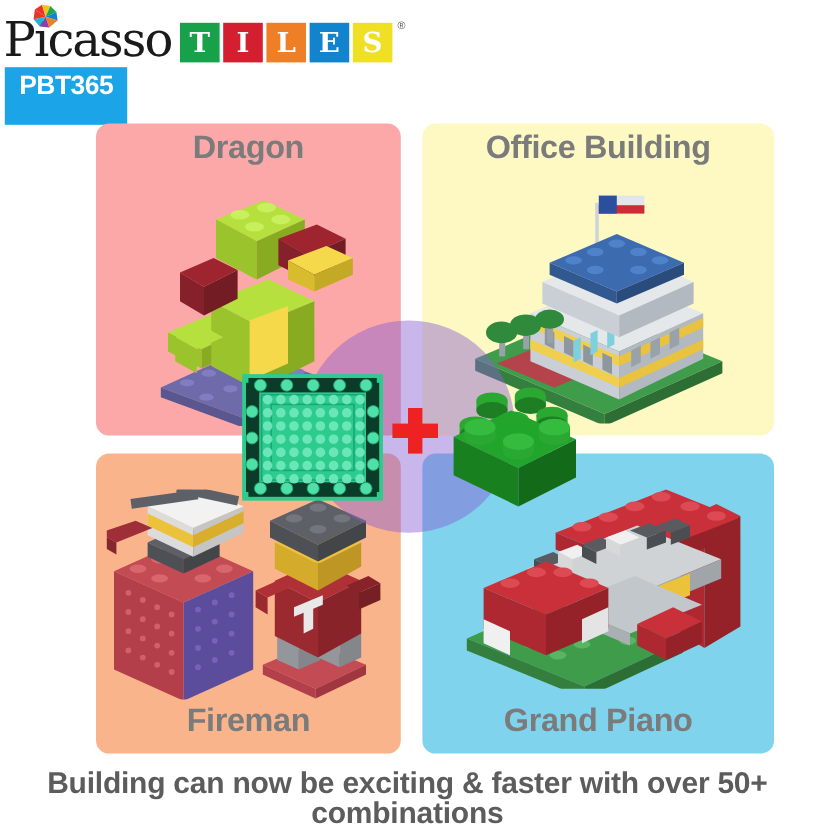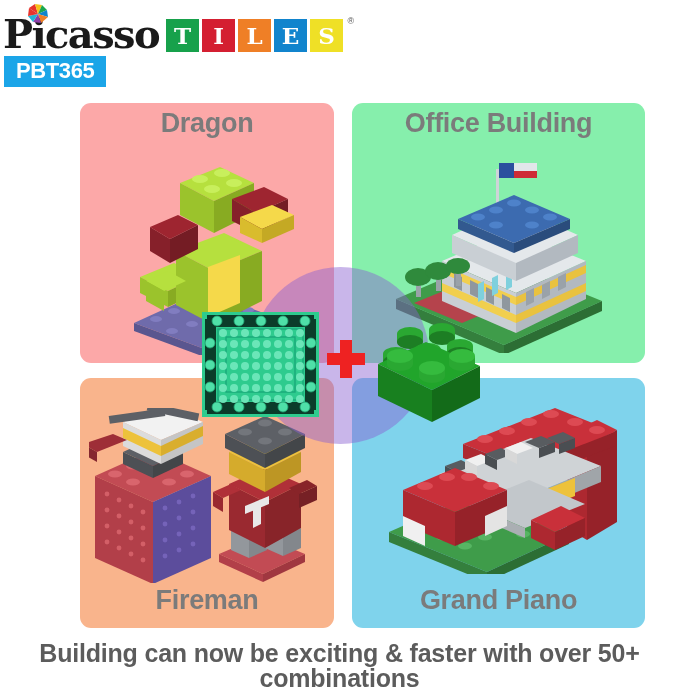--- a/index.html
+++ b/index.html
@@ -27,21 +27,21 @@
   #logo-row {
     position: absolute;
     left: 2px;
     top: 8px;
     display: flex;
     align-items: flex-end;
     height: 46px;
   }
   #picasso-word {
     font-family: "DejaVu Serif", serif;
-    font-weight: bold;
+    font-weight: normal;
     font-size: 40px;
     line-height: 40px;
     letter-spacing: -1.6px;
     color: #1a1a1a;
     position: relative;
     padding-left: 1px;
   }
   #pinwheel-icon {
     position: absolute;
     left: 24px;
@@ -73,21 +73,21 @@
     right: -11px;
     top: -3px;
     font-size: 9px;
     color: #555555;
     font-family: "Liberation Sans", sans-serif;
   }
   #sku-badge {
     position: absolute;
     left: 4px;
     top: 56px;
-    padding: 4px 12px 5px 12px;
+    padding: 4px 12px 22px 12px;
     font-size: 22px;
     font-weight: bold;
     letter-spacing: -0.4px;
     color: #ffffff;
     line-height: 1;
   }
 
   
   #panel-grid {
     position: absolute;
@@ -298,21 +298,21 @@
         <polygon points="128,62 160,50 182,60 150,74" fill="#f5d94a"></polygon>
         <polygon points="128,62 128,78 150,88 150,74" fill="#d9bc2d"></polygon>
         <polygon points="150,74 150,88 182,74 182,60" fill="#c4a924"></polygon>
 
         <polygon points="34,126 56,116 74,126 52,136" fill="#b6e03e"></polygon>
         <polygon points="34,126 34,146 52,156 52,136" fill="#9bc32c"></polygon>
       </svg>
     </div>
   </div>
 
-  <div class="model-panel panel-top-right" style="background:#86efac">
+  <div class="model-panel panel-top-right" style="background:#fef9c3">
     <div class="panel-label label-top">Office Building</div>
     <div class="model-art" style="top:46px;height:204px;">
       <svg width="250" height="204" viewBox="0 0 250 204">
 
         <rect x="122" y="20" width="3" height="62" fill="#cfd4d8"></rect>
         <rect x="125" y="14" width="38" height="8" fill="#e2e6ea"></rect>
         <rect x="125" y="22" width="38" height="7" fill="#cf2b36"></rect>
         <rect x="125" y="14" width="15" height="15" fill="#2b4f9e"></rect>
 
         <polygon points="22,150 120,108 228,152 130,196" fill="#3f9c4a"></polygon>

